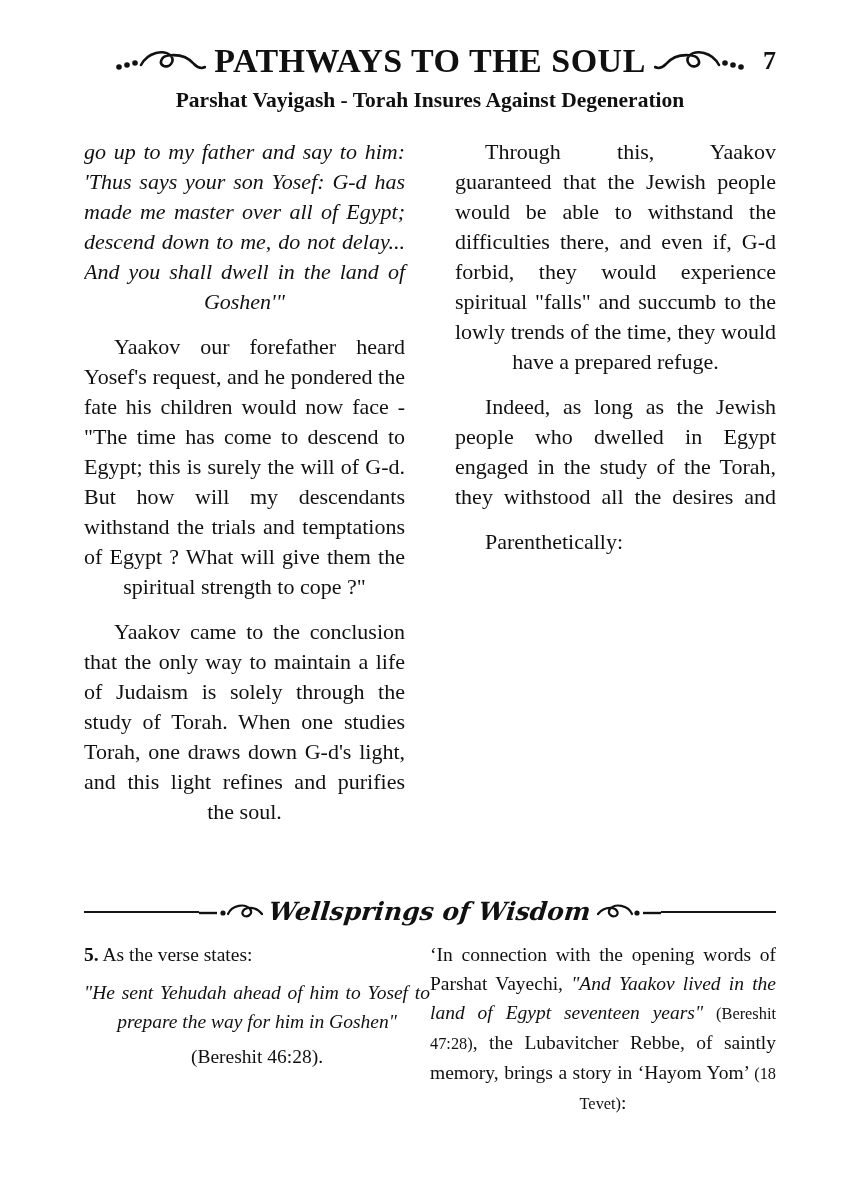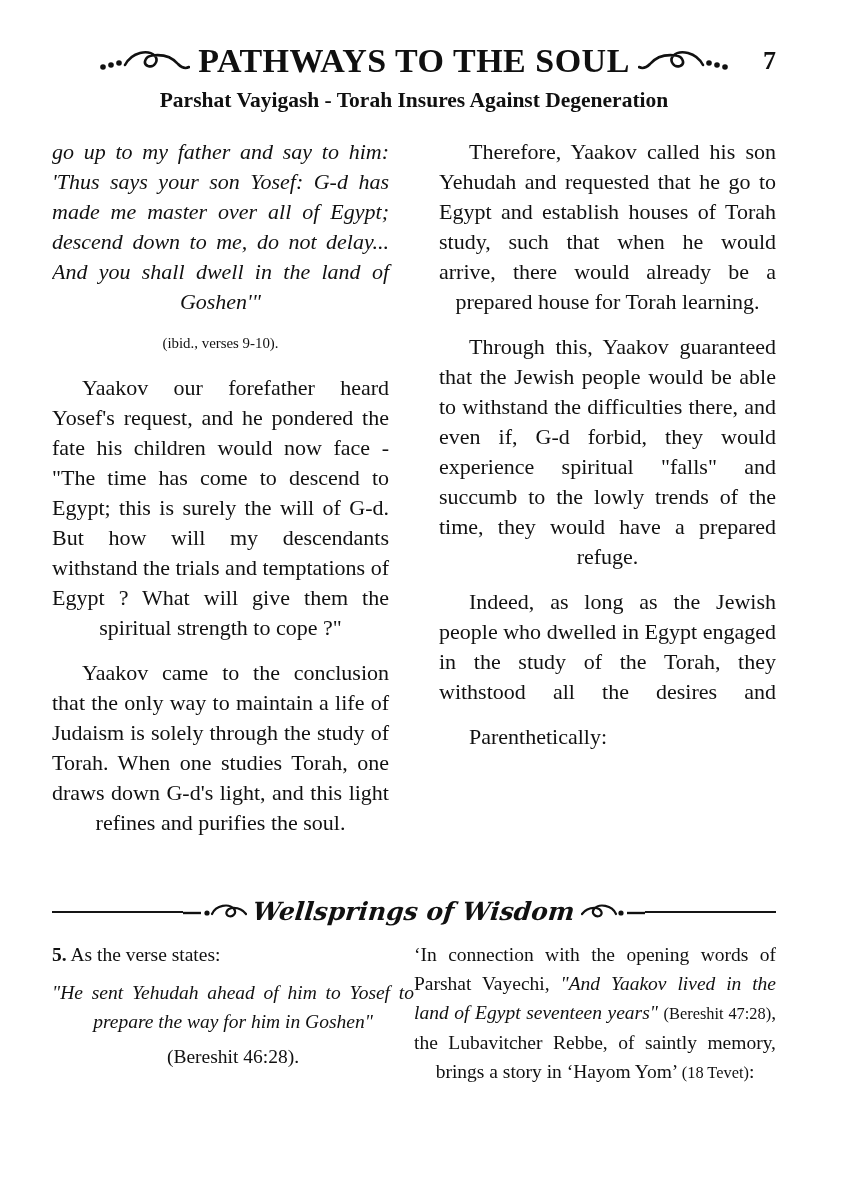--- a/index.html
+++ b/index.html
@@ -3,21 +3,21 @@
 <meta charset="utf-8">
 <style>
   html, body { margin: 0; padding: 0; }
   body {
     width: 846px; height: 1200px;
     background: #ffffff;
     font-family: "Liberation Serif", serif;
     color: #111111;
     overflow: hidden;
   }
-  .page { padding: 42px 70px 0 52px; box-sizing: border-box; }
+  .page { padding: 42px 70px 0 84px; box-sizing: border-box; }
 
   
   .title-row { position: relative; display: flex; align-items: center; justify-content: center; gap: 8px; }
   .page-title {
     font-size: 34px; font-weight: 700; margin: 0;
     letter-spacing: 0.5px; white-space: nowrap; color: #101010;
   }
   .page-number {
     position: absolute; right: 0; top: 50%; transform: translateY(-50%);
     font-size: 26px; font-weight: 700;
@@ -96,26 +96,24 @@
         </svg>
       </span>
       <span class="page-number">7</span>
     </div>
     <h2 class="subtitle">Parshat Vayigash - Torah Insures Against Degeneration</h2>
   </header>
 
   <main class="columns">
     <section class="col">
         <p class="para ni it"><span class="seg-normal">go up to my father and say to him: 'Thus says your son Yosef: G-d has made me master over all of Egypt; descend down to me, do not delay... And you shall dwell in the land of Goshen'"</span></p>
-        <p class="para c sm"><span class="seg-normal">(ibid., verses 9-10).</span></p>
         <p class="para"><span class="seg-normal">Yaakov our forefather heard Yosef's request, and he pondered the fate his children would now face - "The time has come to descend to Egypt; this is surely the will of G-d. But how will my descendants withstand the trials and temptations of Egypt ? What will give them the spiritual strength to cope ?"</span></p>
         <p class="para"><span class="seg-normal">Yaakov came to the conclusion that the only way to maintain a life of Judaism is solely through the study of Torah. When one studies Torah, one draws down G-d's light, and this light refines and purifies the soul.</span></p>
       </section>
     <section class="col">
-        <p class="para"><span class="seg-normal">Therefore, Yaakov called his son Yehudah and requested that he go to Egypt and establish houses of Torah study, such that when he would arrive, there would already be a prepared house for Torah learning.</span></p>
         <p class="para"><span class="seg-normal">Through this, Yaakov guaranteed that the Jewish people would be able to withstand the difficulties there, and even if, G-d forbid, they would experience spiritual "falls" and succumb to the lowly trends of the time, they would have a prepared refuge.</span></p>
         <p class="para j-last"><span class="seg-normal">Indeed, as long as the Jewish people who dwelled in Egypt engaged in the study of the Torah, they withstood all the desires and</span></p>
         <p class="para l"><span class="seg-normal">Parenthetically:</span></p>
       </section>
   </main>
 
   <div class="divider">
     <span class="rule"></span>
     <span class="orn">
       <svg width="64" height="20" viewBox="0 0 64 20" fill="none" xmlns="http://www.w3.org/2000/svg">

